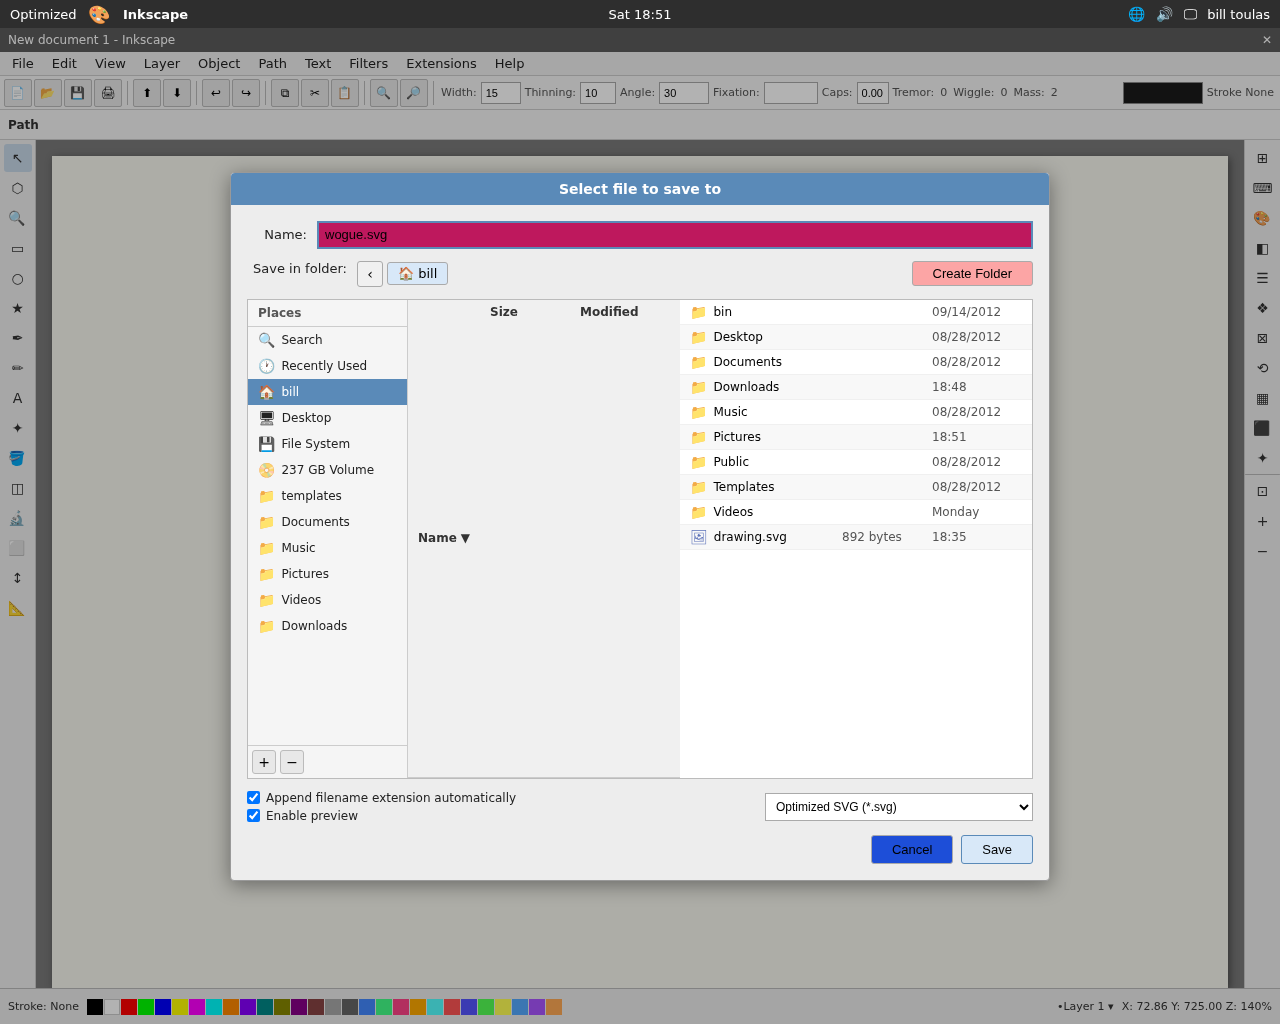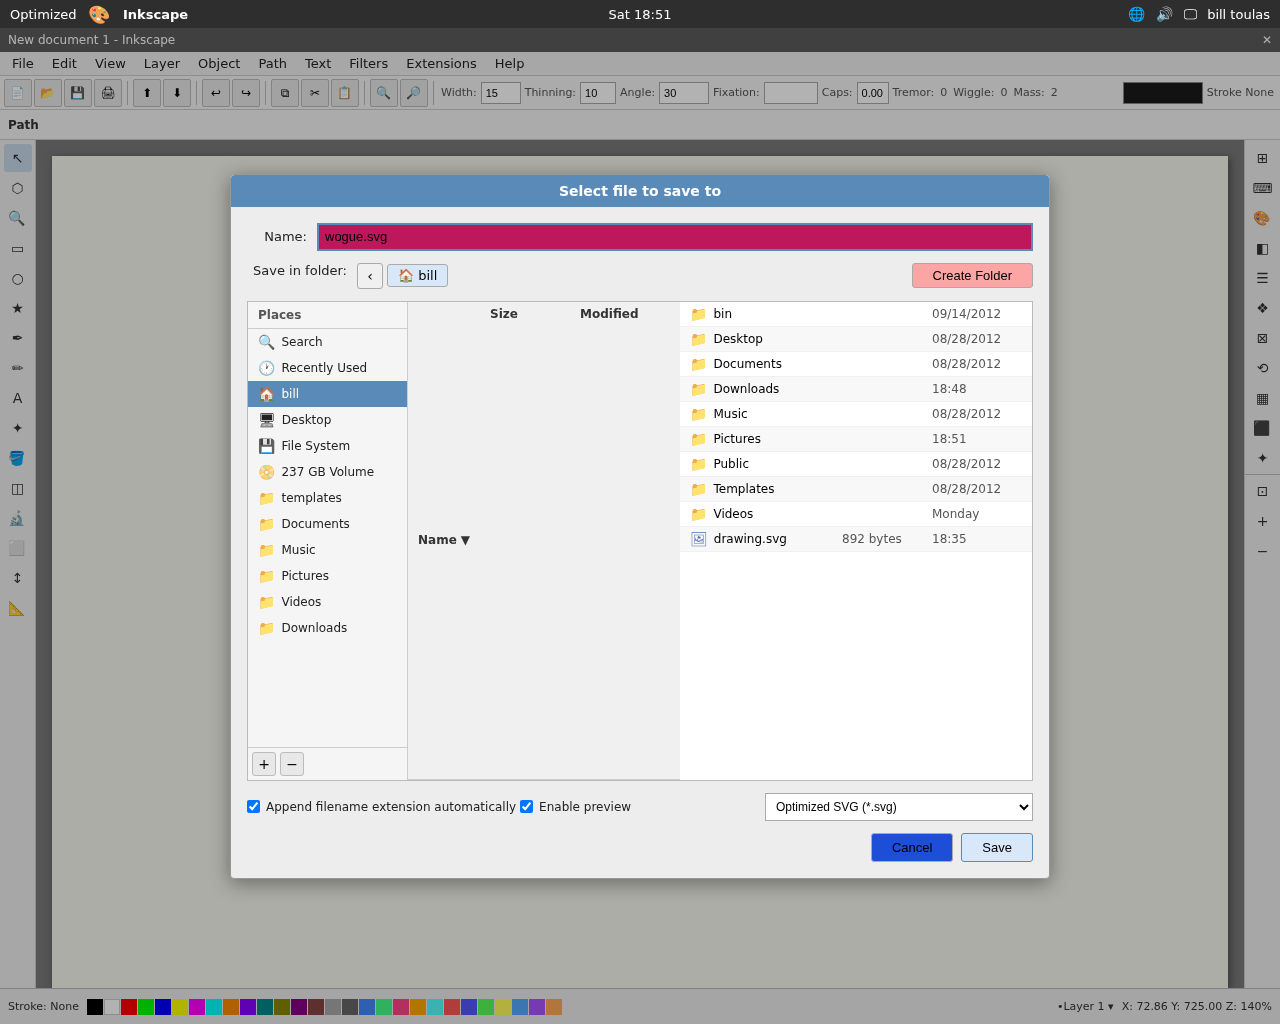--- a/index.html
+++ b/index.html
@@ -412,20 +412,21 @@
 
     
     .dialog-options {
       display: flex;
       align-items: center;
       justify-content: space-between;
       margin-bottom: 12px;
     }
     .checkboxes {
       display: flex;
+      flex-direction: column;
       gap: 4px;
     }
     .checkbox-row {
       display: flex;
       align-items: center;
       gap: 6px;
       font-size: 12px;
       color: #222;
     }
     .format-select {

